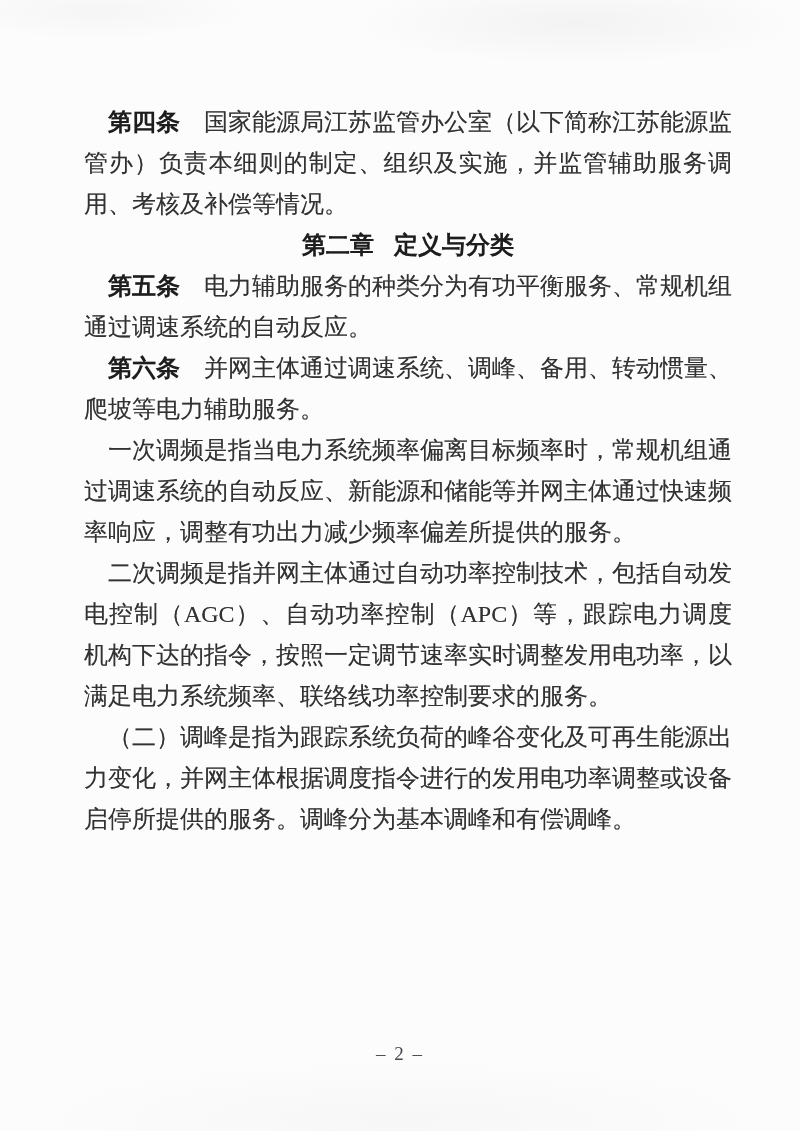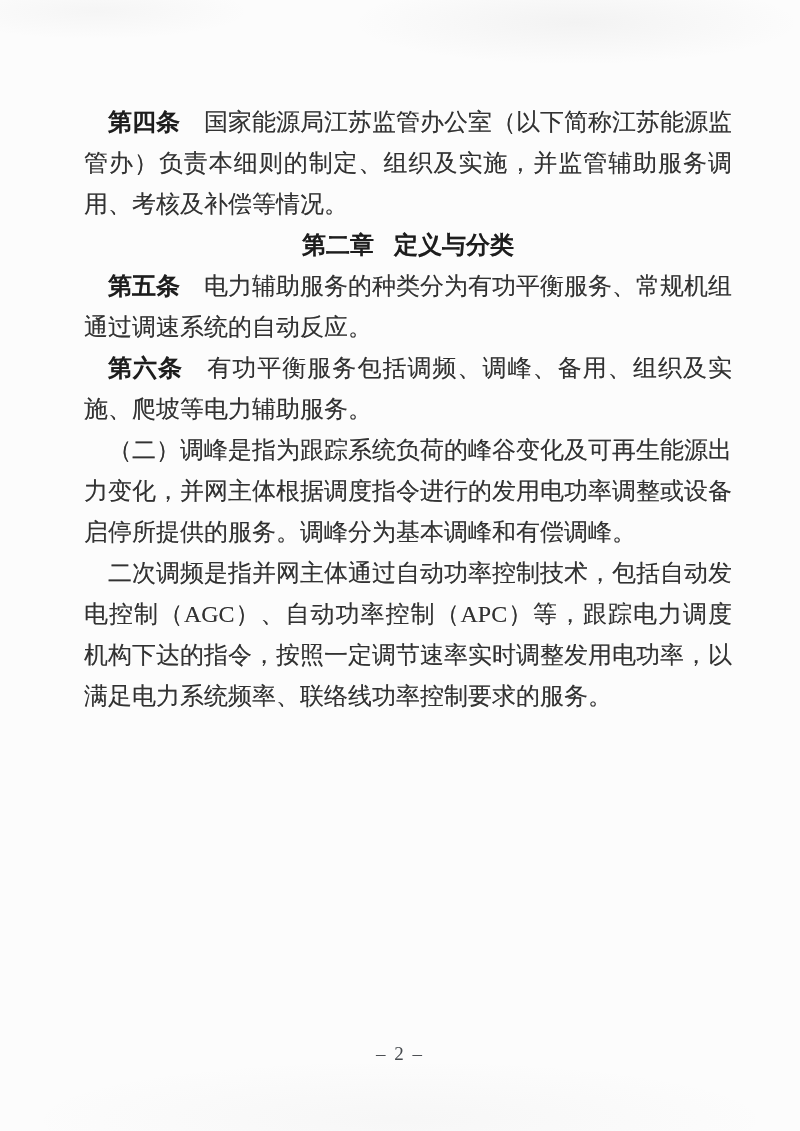--- a/index.html
+++ b/index.html
@@ -75,24 +75,25 @@
 <div class="page">
   <div class="content">
 
     <p class="para"><span class="lead">第四条</span><span>国家能源局江苏监管办公室（以下简称江苏能源监管办）负责本细则的制定、组织及实施，并监管辅助服务调用、考核及补偿等情况。</span></p>
 
 
     <h2 class="chapter"><span class="chapter-number">第二章</span><span class="chapter-title">定义与分类</span></h2>
 
     <p class="para"><span class="lead">第五条</span><span>电力辅助服务的种类分为有功平衡服务、常规机组通过调速系统的自动反应。</span></p>
 
-    <p class="para"><span class="lead">第六条</span><span>有功平衡服务包括调频、调峰、备用、组织及实施、爬坡等电力辅助服务。</span></p>
+    <p class="para"><span class="lead">第六条</span><span>并网主体通过调速系统、调峰、备用、转动惯量、爬坡等电力辅助服务。</span></p>
 
 
+    <p class="para"><span class="lead"></span><span>一次调频是指当电力系统频率偏离目标频率时，常规机组通过调速系统的自动反应、新能源和储能等并网主体通过快速频率响应，调整有功出力减少频率偏差所提供的服务。</span></p>
+
+    <p class="para"><span class="lead"></span><span>二次调频是指并网主体通过自动功率控制技术，包括自动发电控制（AGC）、自动功率控制（APC）等，跟踪电力调度机构下达的指令，按照一定调节速率实时调整发用电功率，以满足电力系统频率、联络线功率控制要求的服务。</span></p>
 
     <p class="para"><span class="lead"></span><span>（二）调峰是指为跟踪系统负荷的峰谷变化及可再生能源出力变化，并网主体根据调度指令进行的发用电功率调整或设备启停所提供的服务。调峰分为基本调峰和有偿调峰。</span></p>
-
-    <p class="para"><span class="lead"></span><span>二次调频是指并网主体通过自动功率控制技术，包括自动发电控制（AGC）、自动功率控制（APC）等，跟踪电力调度机构下达的指令，按照一定调节速率实时调整发用电功率，以满足电力系统频率、联络线功率控制要求的服务。</span></p>
 
   </div>
 
   <div class="page-number">– 2 –</div>
 </div>
 
 </body></html>

